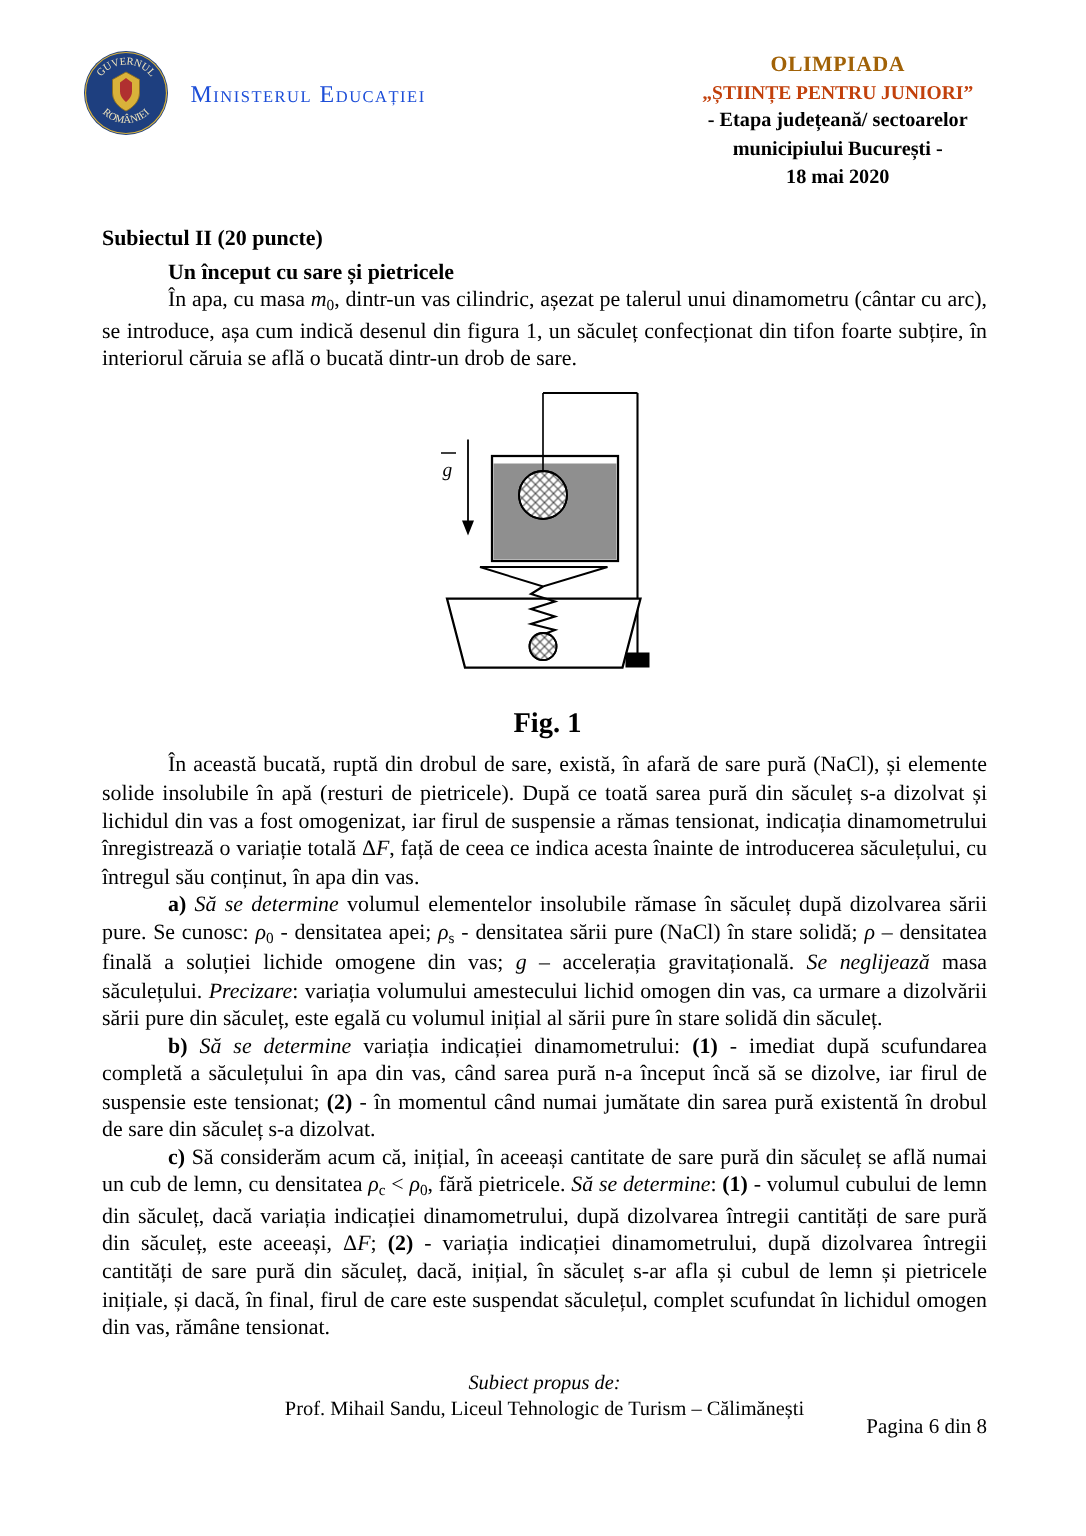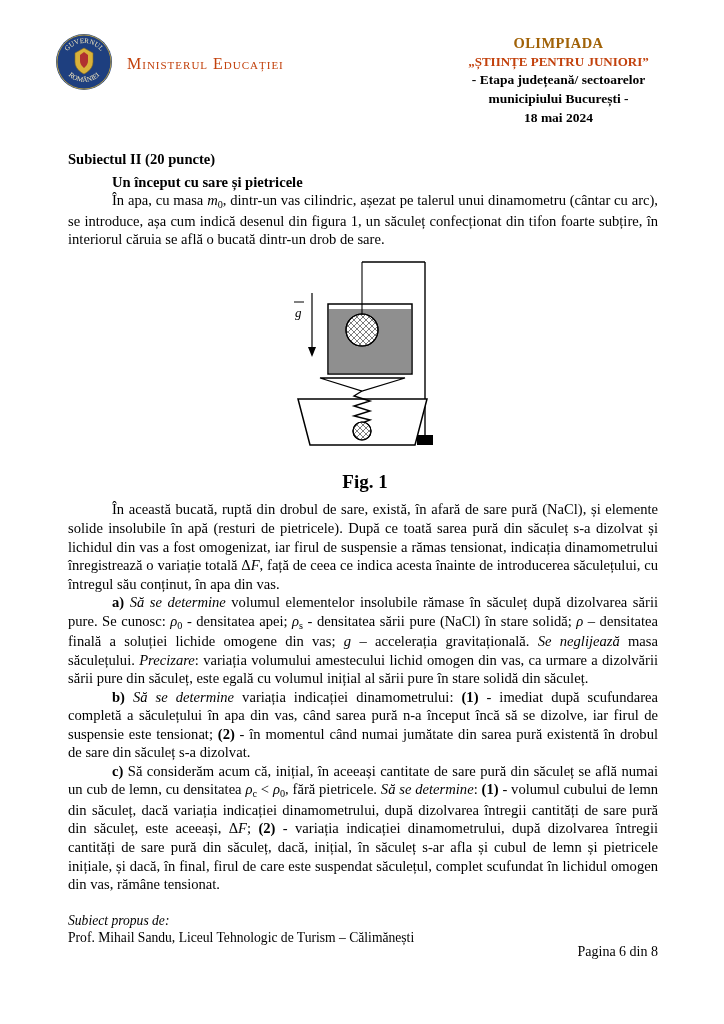--- a/index.html
+++ b/index.html
@@ -7,38 +7,38 @@
     width:724px;height:1024px;background:#ffffff;position:relative;
     font-family:"Liberation Serif", serif;color:#000;overflow:hidden;
     margin:0 auto;box-sizing:border-box;
   }
   
   .header{display:flex;justify-content:space-between;align-items:flex-start;
     padding:33px 58px 0 55px;}
   .header-left{display:flex;align-items:center;gap:14px;}
   .logo{width:58px;height:58px;flex:0 0 auto;}
   .ministry-name{font-size:16px;font-variant:small-caps;letter-spacing:1px;
-    color:#c2410c;padding-top:4px;}
+    color:#1d4ed8;padding-top:4px;}
   .header-right{width:215px;text-align:center;line-height:1.4;}
   .olymp-line1{color:#a16207;font-weight:bold;font-size:14.5px;letter-spacing:.4px;}
   .olymp-line2{color:#c2410c;font-weight:bold;font-size:13px;}
   .stage-line{font-weight:bold;font-size:13.5px;}
   
   .content{padding:22px 66px 0 68px;font-size:14.6px;line-height:1.27;}
   .subject-title{font-size:14.6px;font-weight:bold;margin:0 0 4px 0;}
   .subject-subtitle{font-size:14.6px;font-weight:bold;margin:0 0 0 44px;}
   .para{margin:0;text-align:justify;text-indent:44px;}
   .seg-b{font-weight:bold;}
   .seg-i{font-style:italic;}
   .seg-sub{font-size:.7em;vertical-align:-0.25em;}
   
   .figure{margin:8px 0 6px 212px;width:170px;text-align:center;}
   .fig-caption{font-weight:bold;font-size:19px;margin-top:9px;}
   
-  .footer-note{margin-top:18px;text-align:left;font-size:13.6px;line-height:1.3;}
+  .footer-note{margin-top:18px;text-align:center;font-size:13.6px;line-height:1.3;}
   .note-label{font-style:italic;}
   .note-author{}
   .page-number{position:absolute;right:66px;bottom:64px;font-size:14px;}
 </style>
 </head>
 <body>
 
 <div class="page">
 
   <header class="header">
@@ -61,21 +61,21 @@
           <path d="M29,19 l4,3 v6 c0,4 -4,7 -4,7 c0,0 -4,-3 -4,-7 v-6 z" fill="#b03030"></path>
         </svg>
       </div>
       <div class="ministry-name">Ministerul Educației</div>
     </div>
     <div class="header-right">
       <div class="olymp-line1">OLIMPIADA</div>
       <div class="olymp-line2">„ȘTIINȚE PENTRU JUNIORI”</div>
       <div class="stage-line">- Etapa județeană/ sectoarelor</div>
       <div class="stage-line">municipiului București -</div>
-      <div class="stage-line">18 mai 2024</div>
+      <div class="stage-line">18 mai 2020</div>
     </div>
   </header>
 
   <main class="content">
     <h2 class="subject-title">Subiectul II (20 puncte)</h2>
     <h3 class="subject-subtitle">Un început cu sare și pietricele</h3>
 
     <p class="para"><span>În apa, cu masa </span><span class="seg-i">m</span><span class="seg-sub">0</span><span>, dintr-un vas cilindric, așezat pe talerul unui dinamometru (cântar cu arc), se introduce, așa cum indică desenul din figura 1, un săculeț confecționat din tifon foarte subțire, în interiorul căruia se află o bucată dintr-un drob de sare.</span></p>
 
     <figure class="figure">

